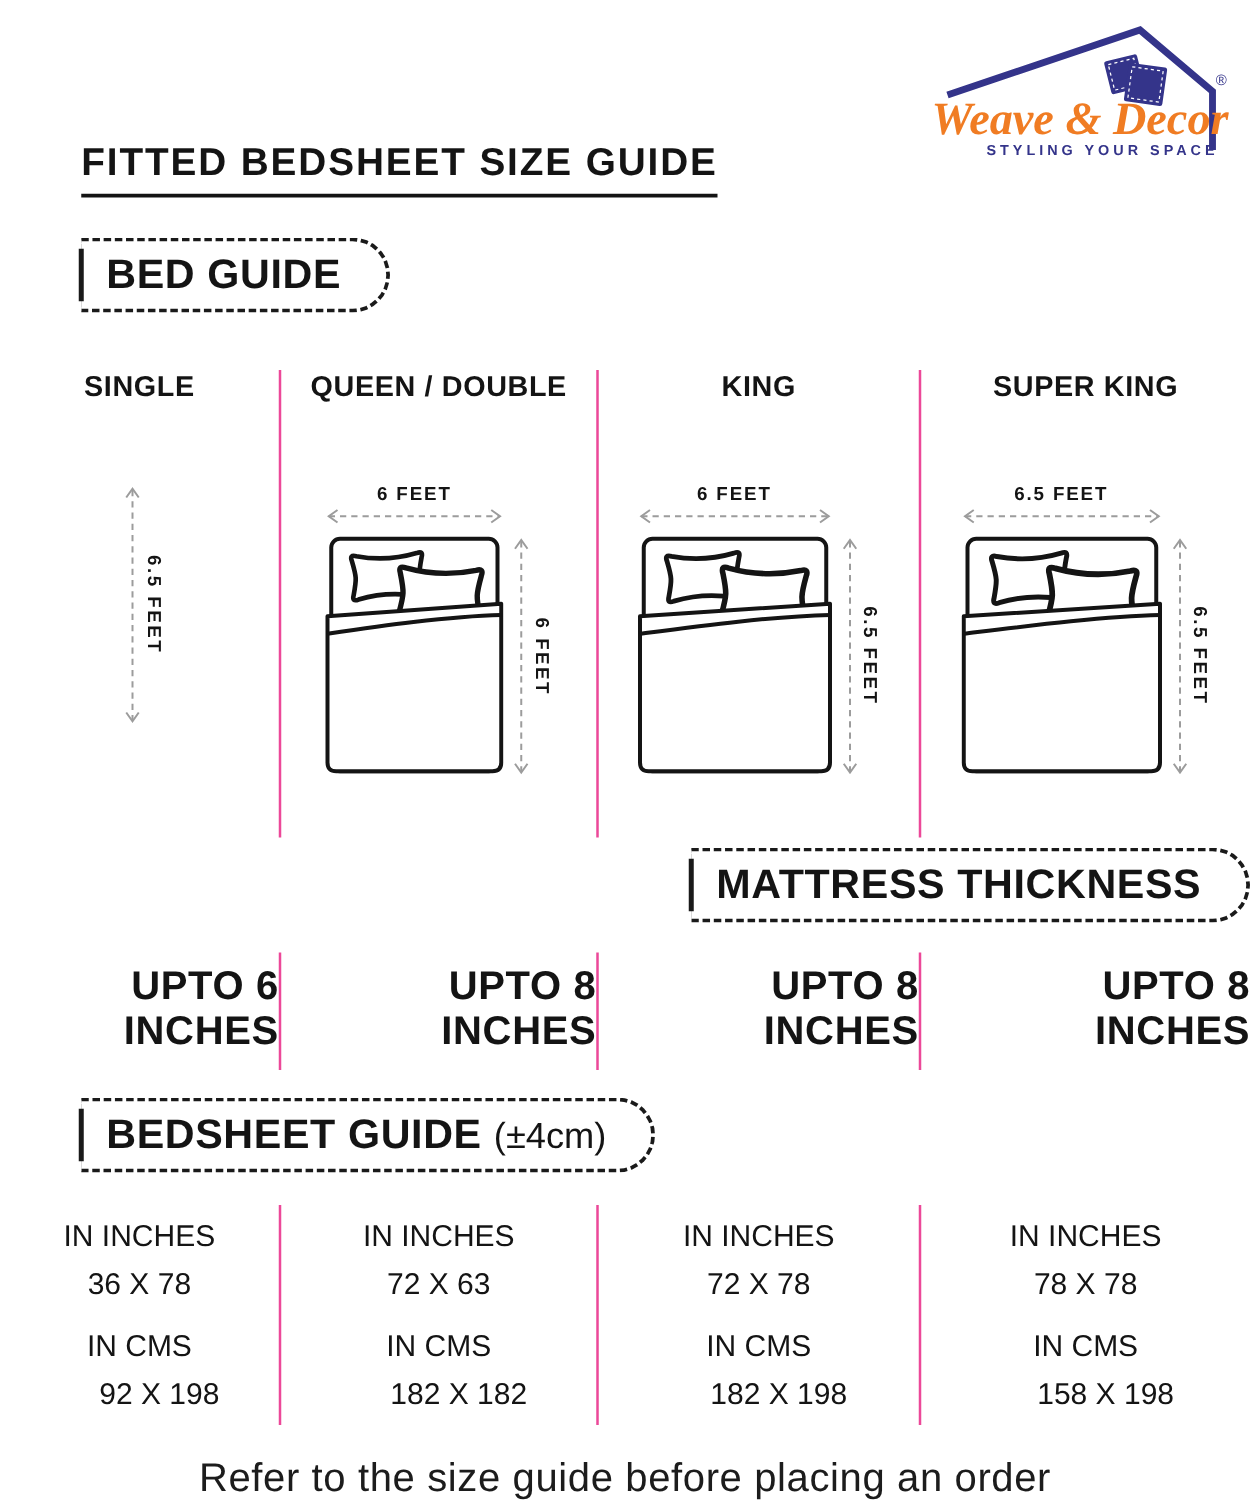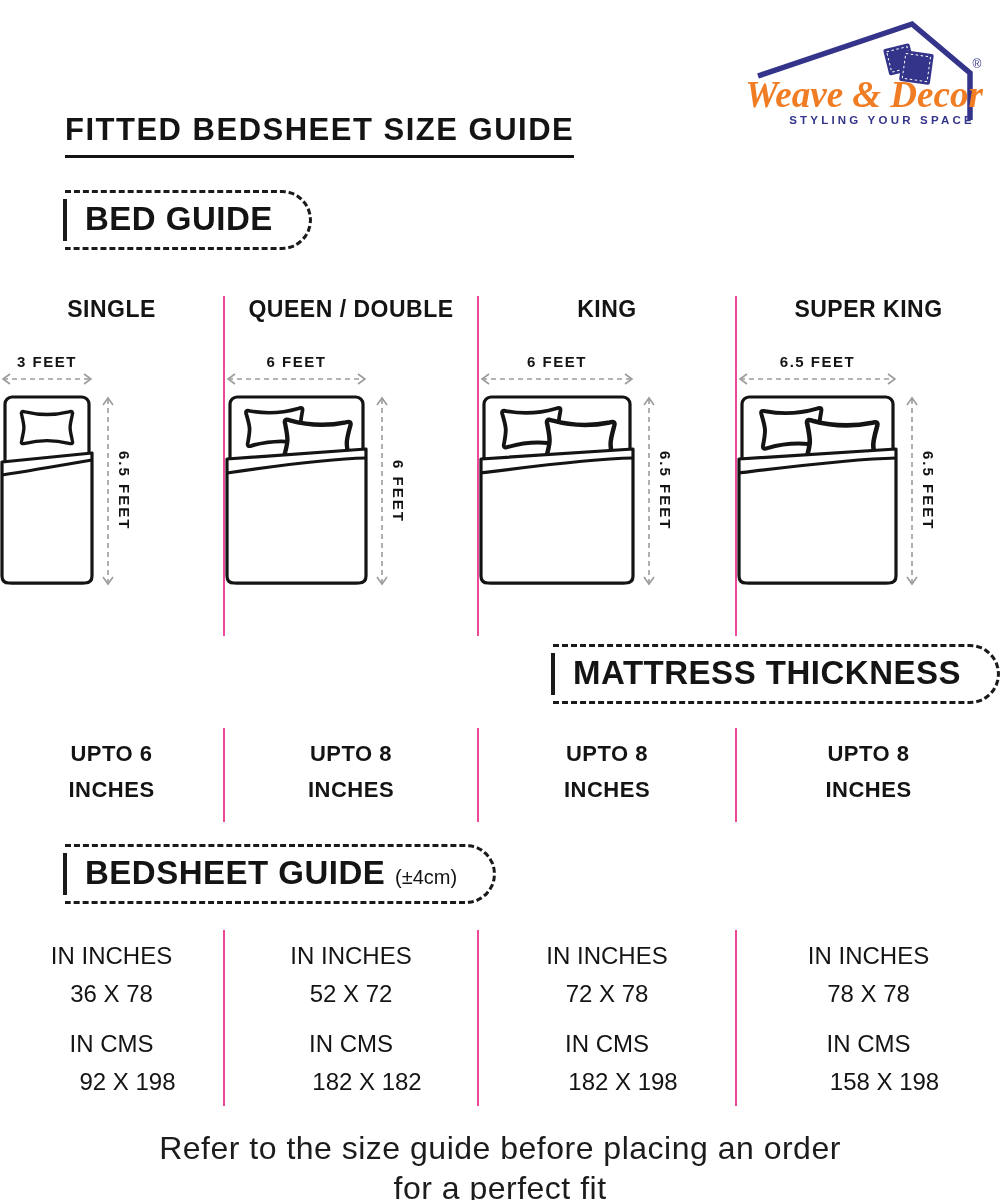--- a/index.html
+++ b/index.html
@@ -20,42 +20,42 @@
   .pill{
     display:inline-block;position:relative;
     border:3.5px dashed #1a1a1a;border-left:none;
     border-radius:0 30px 30px 0;
     padding:7px 36px 9px 20px;
     font-size:33px;font-weight:bold;letter-spacing:.5px;white-space:nowrap;
   }
   .pill::before{
     content:"";position:absolute;left:-2px;top:6px;bottom:6px;width:3.5px;background:#1a1a1a;
   }
-  .pill .tol{font-weight:normal;font-size:20px;letter-spacing:0;}
+  .pill .tol{font-weight:normal;font-size:29px;letter-spacing:0;}
   .pill-bed{margin-top:32px;}
   .pill-mattress{margin-top:8px;text-align:right;}
   .pill-sheet{margin-top:22px;}
   
   .row4{display:grid;grid-template-columns:22.3% 25.4% 25.8% 26.5%;}
   .cell{text-align:center;}
   .cell + .cell{border-left:2px solid #ec4899;}
   
   .bed-row{margin-top:46px;}
-  .bed-cell{display:flex;flex-direction:column;padding-bottom:48px;}
+  .bed-cell{display:flex;flex-direction:column;align-items:center;padding-bottom:48px;gap:34px;}
   .bed-header{font-size:23px;font-weight:bold;letter-spacing:.5px;margin-bottom:30px;white-space:nowrap;}
   .bed-fig{display:flex;align-items:flex-end;}
   .bed-main{display:flex;flex-direction:column;align-items:center;}
   .wlabel{font-size:15px;font-weight:bold;letter-spacing:1.5px;margin-bottom:2px;white-space:nowrap;}
   .bed-svg{display:block;margin-top:8px;}
   .harrow{display:block;}
   .bed-side{display:flex;align-items:center;margin-left:7px;height:194px;}
   .vlabel{writing-mode:vertical-rl;text-orientation:mixed;font-size:15px;font-weight:bold;letter-spacing:2px;margin-left:1px;white-space:nowrap;}
   
   .mattress-row{margin-top:24px;}
-  .mattress-cell{padding:8px 0 14px;font-size:22px;font-weight:bold;letter-spacing:.5px;line-height:36px;}
+  .mattress-cell{padding:8px 0 14px;font-size:32px;font-weight:bold;letter-spacing:.5px;line-height:36px;text-align:right;}
   
   .sheet-row{margin-top:26px;}
   .sheet-cell{padding:12px 0 10px;font-size:24px;}
   .sheet-label{margin-bottom:10px;}
   .sheet-val-in{margin-bottom:22px;}
   .sheet-label2{margin-bottom:10px;}
   .sheet-val-cm{margin-bottom:0;padding-left:32px;}
   
   .footer{margin-top:22px;text-align:center;font-size:32px;font-weight:300;line-height:40px;letter-spacing:.5px;color:#1c1c1c;}
 </style>
@@ -94,34 +94,20 @@
     <span>BED GUIDE</span>
   </div>
 </div>
 
 
 <div class="row4 bed-row">
 
   <div class="cell bed-cell">
     <div class="bed-header">SINGLE</div>
     <div class="bed-fig">
-      <div class="bed-main">
-        <div class="wlabel">3 FEET</div>
-        <svg class="harrow" width="94" height="14">
-          <line x1="3" y1="7" x2="91" y2="7" stroke="#9c9c9c" stroke-width="1.6" stroke-dasharray="5 4"></line>
-          <polyline points="10,2 3,7 10,12" fill="none" stroke="#9c9c9c" stroke-width="1.6"></polyline>
-          <polyline points="84,2 91,7 84,12" fill="none" stroke="#9c9c9c" stroke-width="1.6"></polyline>
-        </svg>
-        <svg class="bed-svg" width="94" height="194" viewBox="-3 -1 94 194">
-          <rect x="2" y="2" width="84" height="186" rx="7" fill="#fff" stroke="#141414" stroke-width="3.2"></rect>
-          <use href="#pillow" transform="translate(16,13) scale(0.56)"></use>
-          <path d="M -1,67 L 89,58 L 89,181 Q 89,188 82,188 L 6,188 Q -1,188 -1,181 Z" fill="#fff" stroke="#141414" stroke-width="3.2" stroke-linejoin="round"></path>
-          <path d="M -1,80 C 25,76 60,70 89,65" fill="none" stroke="#141414" stroke-width="3.2"></path>
-        </svg>
-      </div>
       <div class="bed-side">
         <svg width="14" height="192">
           <line x1="7" y1="4" x2="7" y2="188" stroke="#9c9c9c" stroke-width="1.6" stroke-dasharray="5 4"></line>
           <polyline points="2,10 7,3 12,10" fill="none" stroke="#9c9c9c" stroke-width="1.6"></polyline>
           <polyline points="2,182 7,189 12,182" fill="none" stroke="#9c9c9c" stroke-width="1.6"></polyline>
         </svg>
         <div class="vlabel">6.5 FEET</div>
       </div>
     </div>
   </div>
@@ -252,21 +238,21 @@
 
 <div class="row4 sheet-row">
   <div class="cell sheet-cell">
     <div class="sheet-label">IN INCHES</div>
     <div class="sheet-val-in">36 X 78</div>
     <div class="sheet-label2">IN CMS</div>
     <div class="sheet-val-cm">92 X 198</div>
   </div>
   <div class="cell sheet-cell">
     <div class="sheet-label">IN INCHES</div>
-    <div class="sheet-val-in">52 X 72</div>
+    <div class="sheet-val-in">72 X 63</div>
     <div class="sheet-label2">IN CMS</div>
     <div class="sheet-val-cm">182 X 182</div>
   </div>
   <div class="cell sheet-cell">
     <div class="sheet-label">IN INCHES</div>
     <div class="sheet-val-in">72 X 78</div>
     <div class="sheet-label2">IN CMS</div>
     <div class="sheet-val-cm">182 X 198</div>
   </div>
   <div class="cell sheet-cell">

